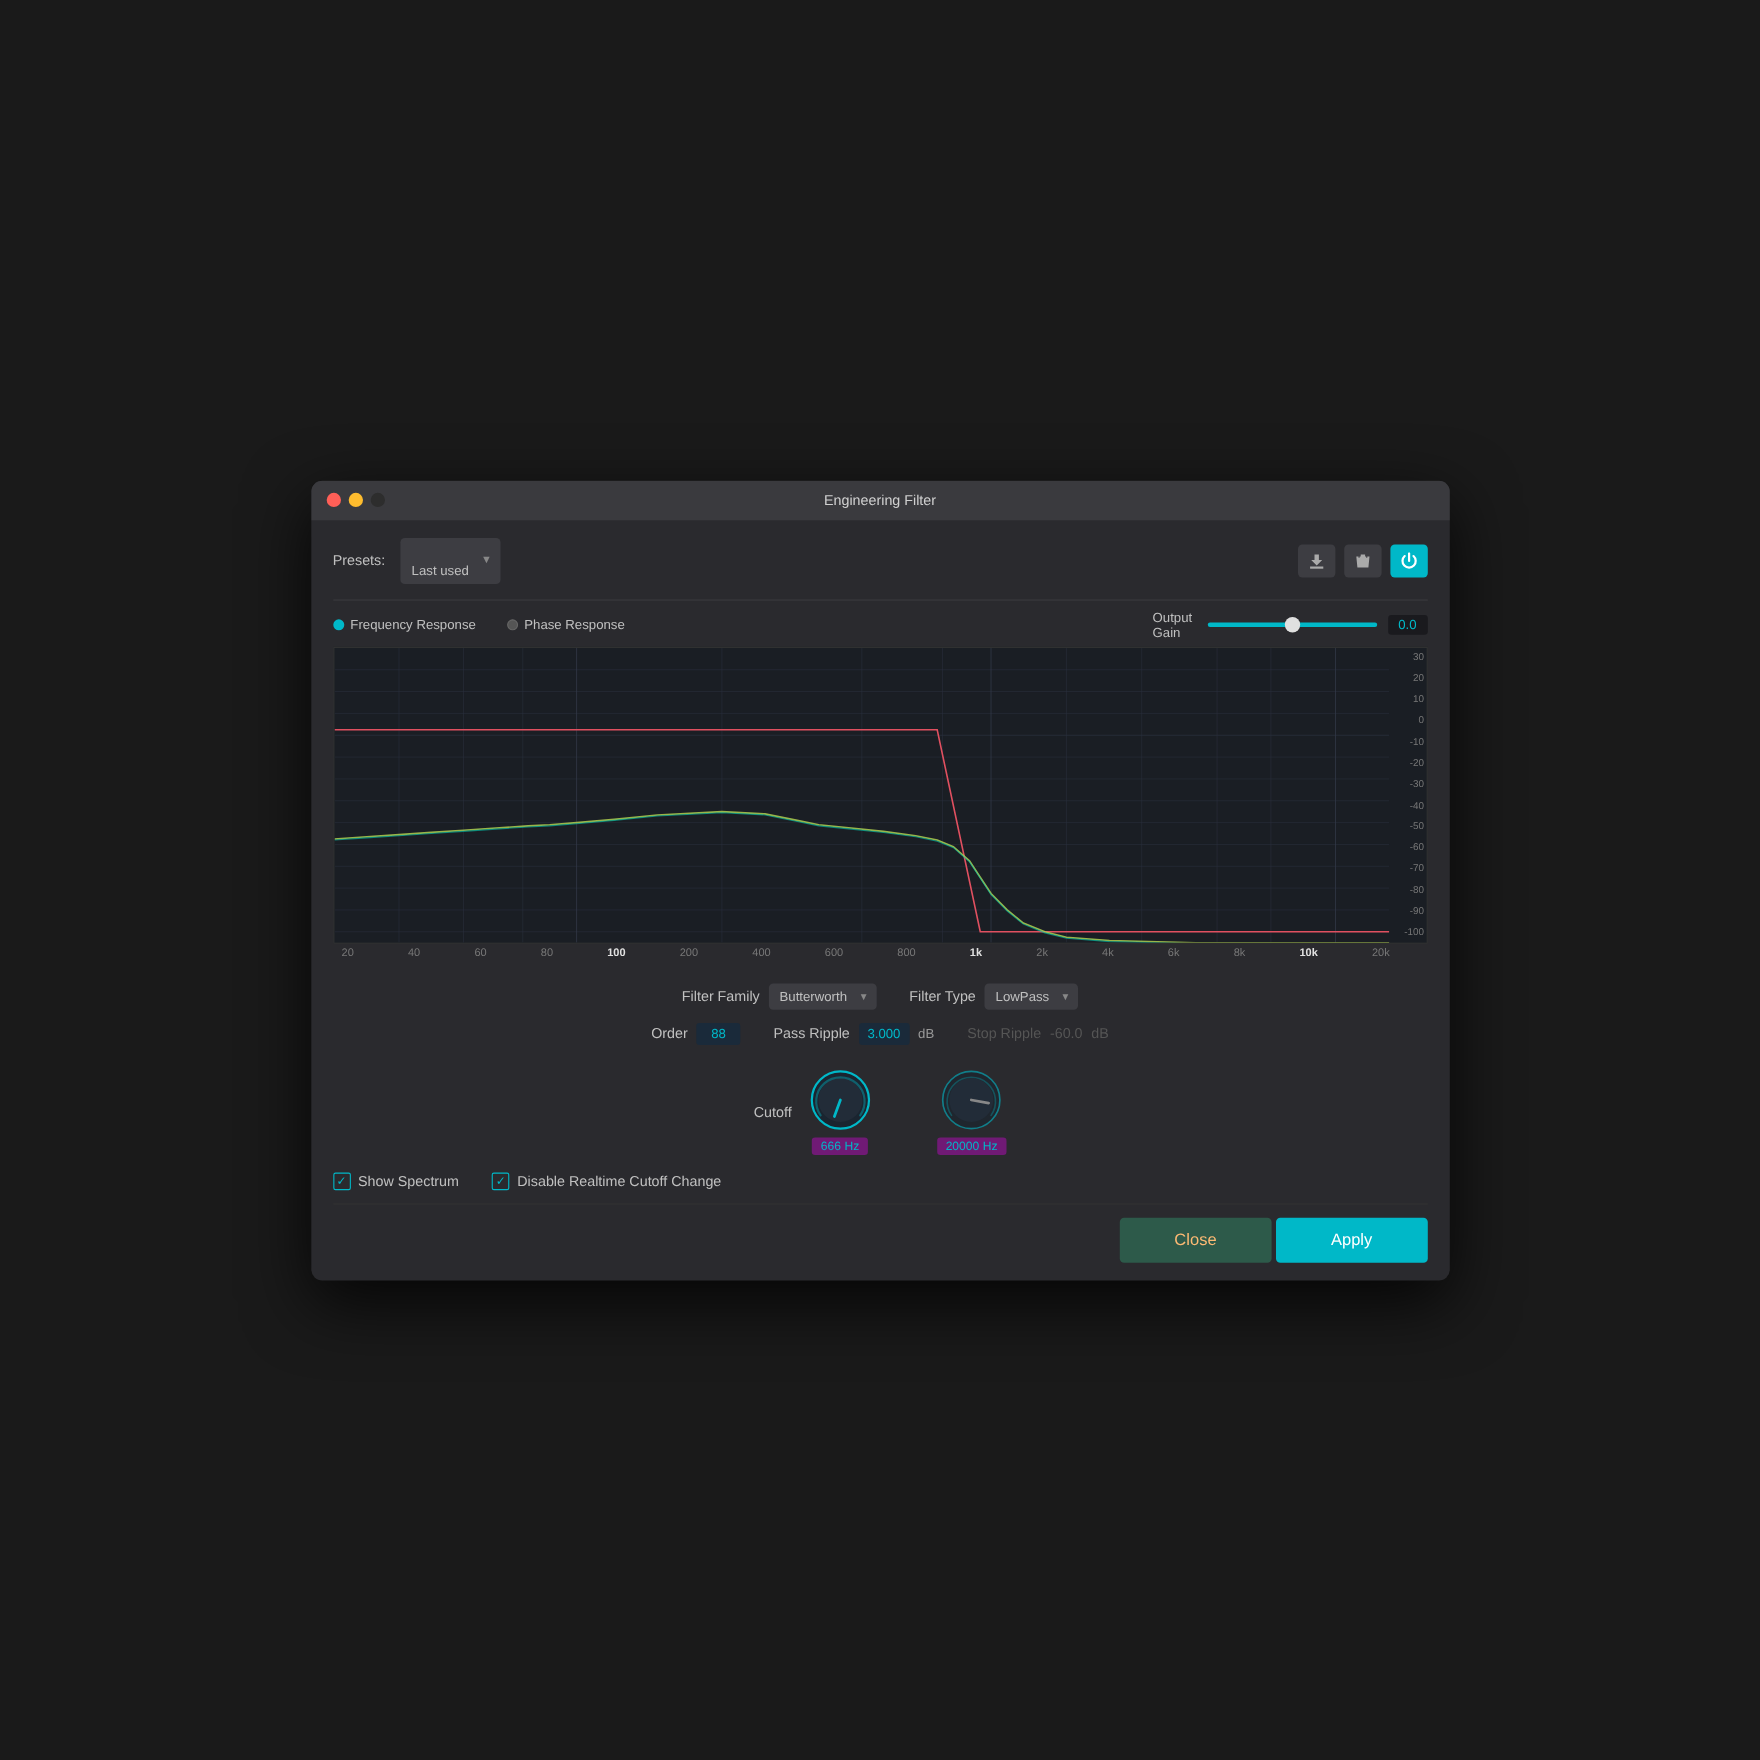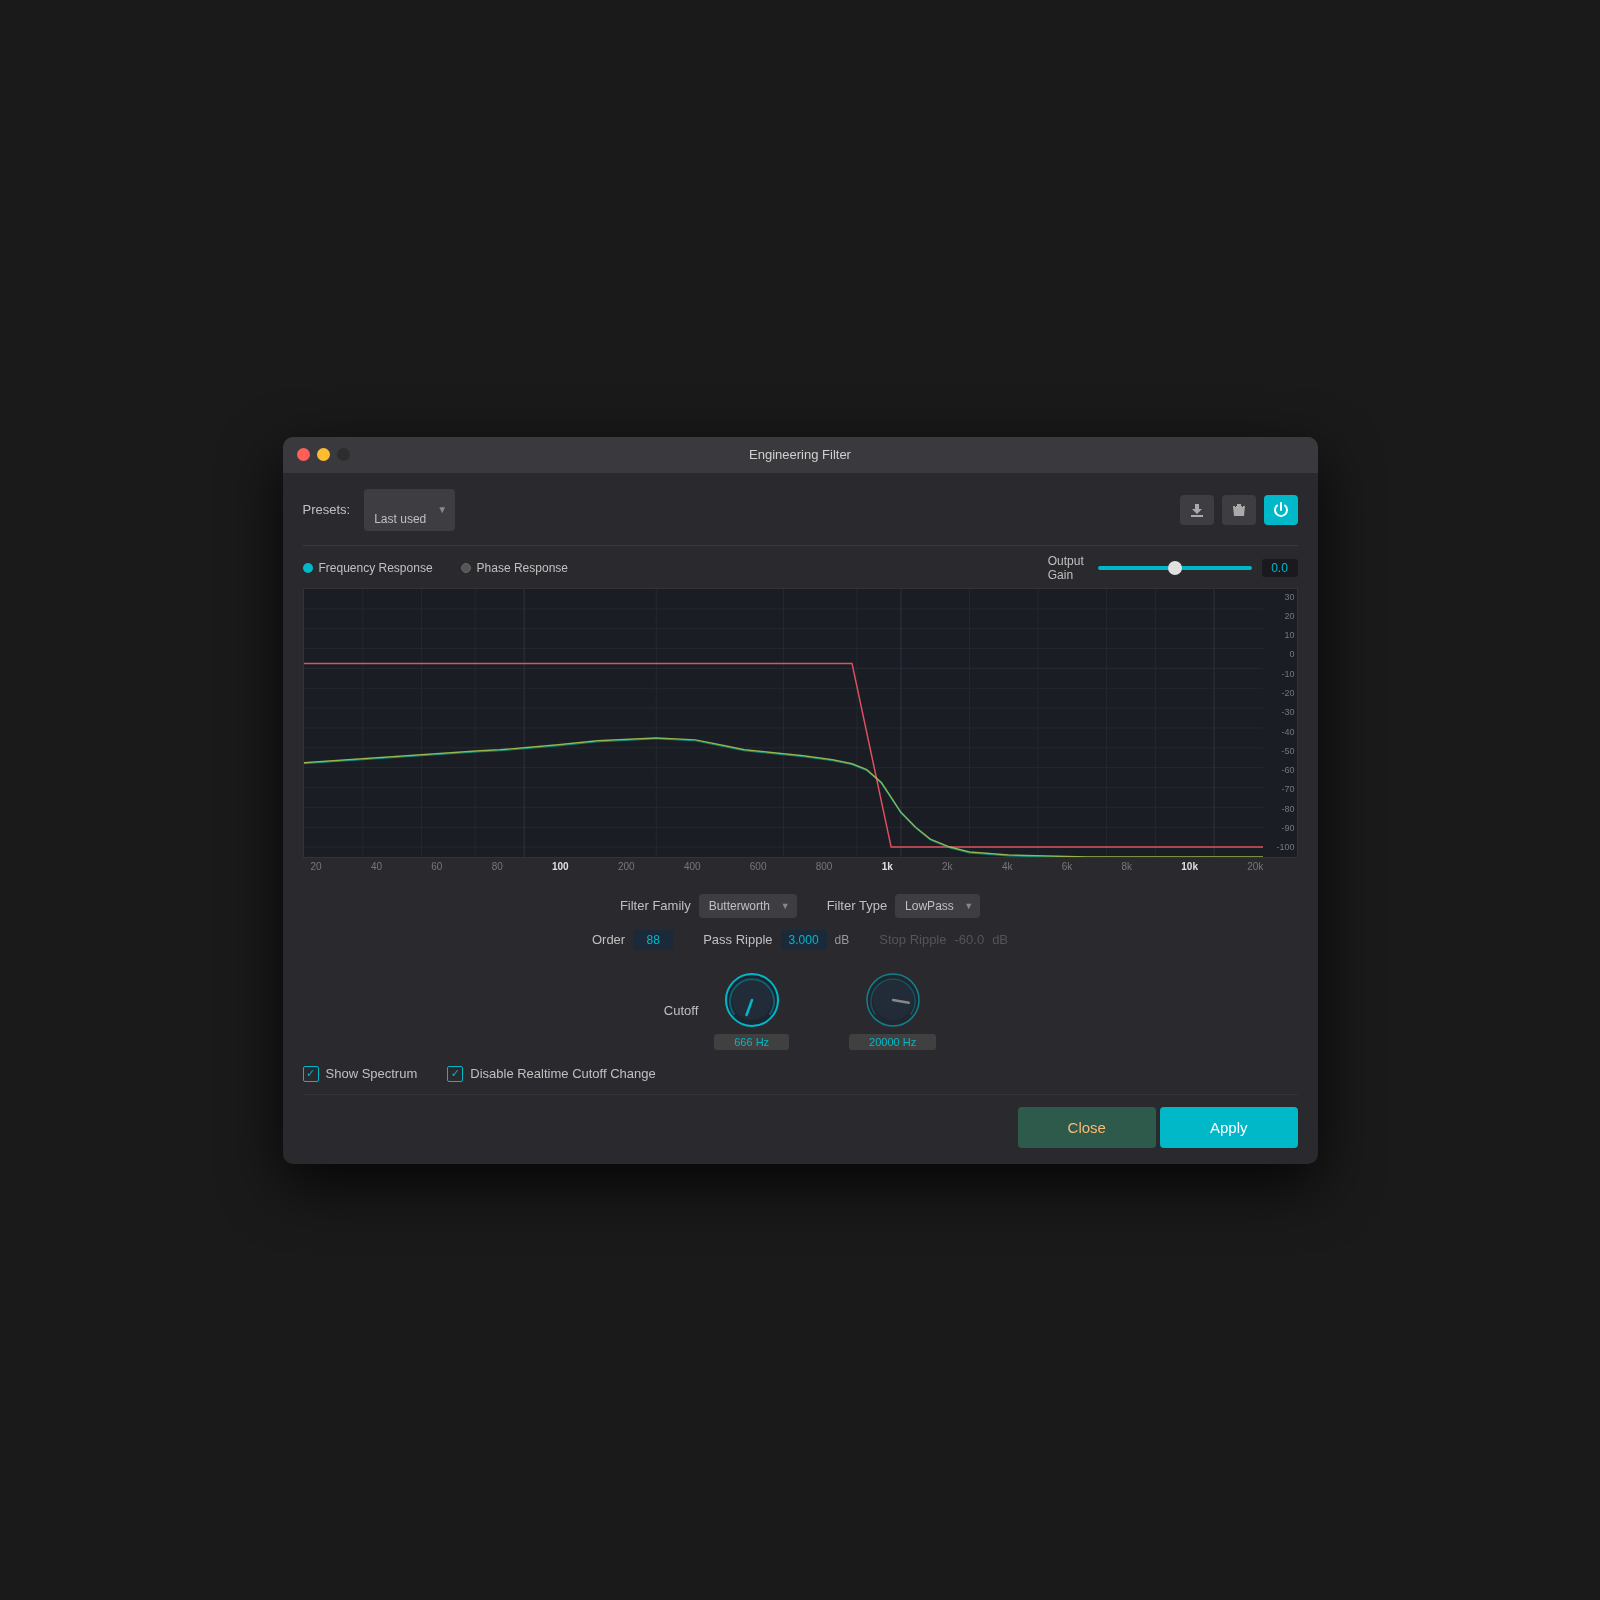--- a/index.html
+++ b/index.html
@@ -271,24 +271,24 @@
       display: flex;
       flex-direction: column;
       align-items: center;
       gap: 6px;
     }
     .knob-label {
       color: #c0c0c0;
       font-size: 13px;
     }
     .knob-value {
-      background: #404040;
+      background: #701a75;
       color: #00b8c8;
       font-size: 11px;
-      padding: 2px 20px;
+      padding: 2px 8px;
       border-radius: 3px;
       text-align: center;
     }
     .options-row {
       display: flex;
       align-items: center;
       gap: 30px;
       padding: 6px 0 12px 0;
     }
     .checkbox-option {

